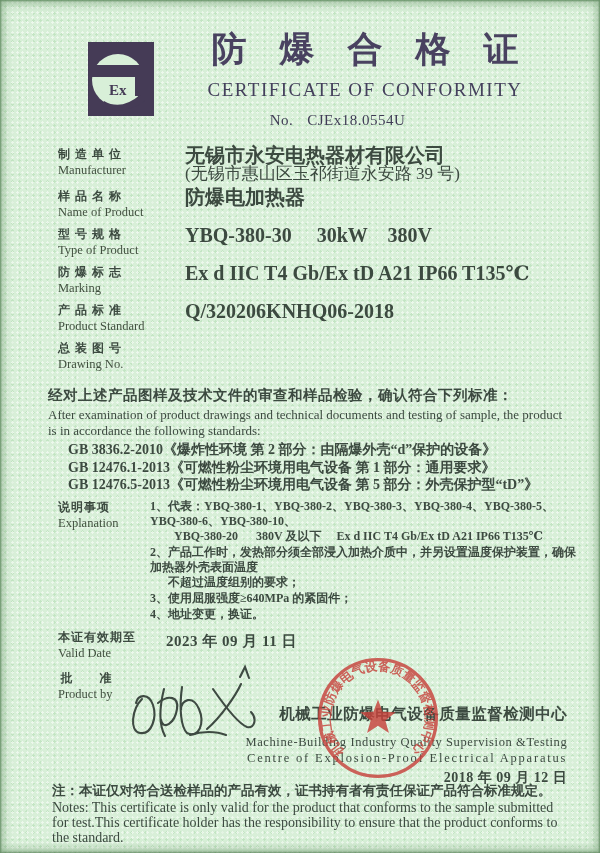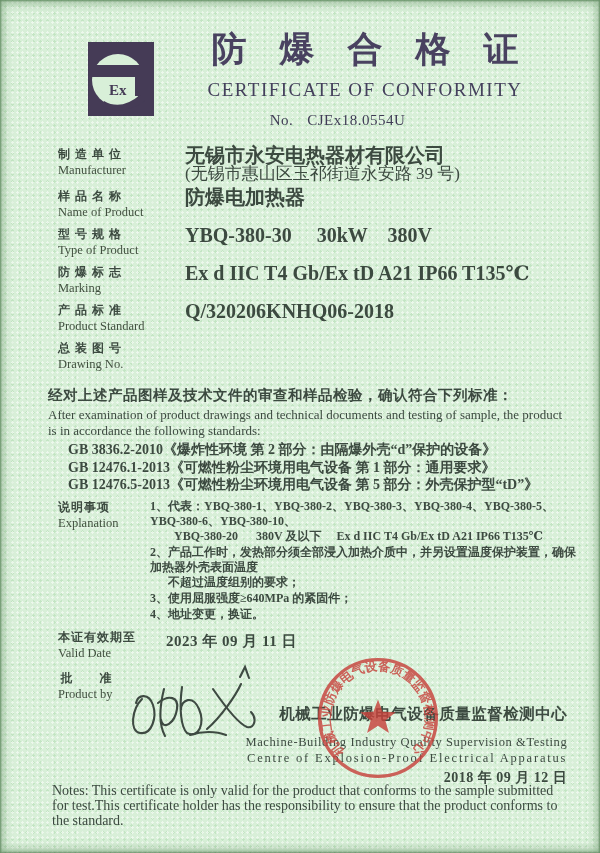--- a/index.html
+++ b/index.html
@@ -208,16 +208,17 @@
       <circle cx="60" cy="60" r="56.5" fill="none" stroke="#c7423c" stroke-width="3.2"></circle>
       <path id="stampArc" d="M 27.5 92.5 A 46 46 0 1 1 92.5 92.5" fill="none"></path>
       <text font-size="12" font-weight="bold" fill="#c7423c" font-family="Liberation Serif, serif">
         <textPath href="#stampArc" startOffset="0">机械工业防爆电气设备质量监督检测中心</textPath>
       </text>
       <path d="M60 42 L64.4 53.9 L77.1 54.4 L67.1 62.3 L70.6 74.6 L60 67.5 L49.4 74.6 L52.9 62.3 L42.9 54.4 L55.6 53.9 Z" fill="#c7423c"></path>
     </svg>
   </div>
 
   <div class="notes">
+    <div class="nt-cn">注：本证仅对符合送检样品的产品有效，证书持有者有责任保证产品符合标准规定。</div>
     <div class="nt-en">Notes: This certificate is only valid for the product that conforms to the sample submitted for test.This certificate holder has the responsibility to ensure that the product conforms to the standard.</div>
   </div>
 
 </div>
 
 </body></html>

